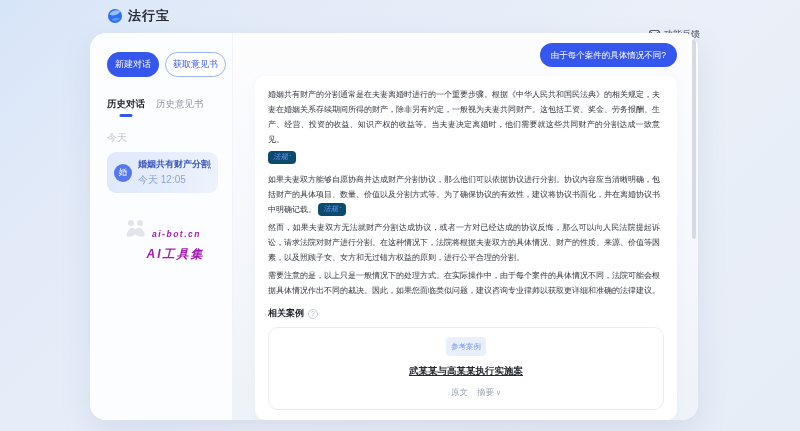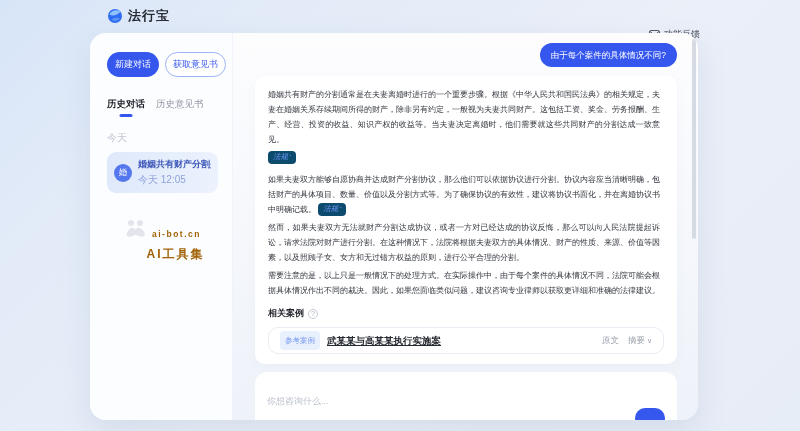--- a/index.html
+++ b/index.html
@@ -37,21 +37,21 @@
   .group-label{ margin-top:14px; font-size:10px; color:#c0c5d0; }
   .history-item{ margin-top:7px; display:flex; align-items:center; gap:6px;
     background:linear-gradient(90deg,#dfe9fb,#ecf2fd); border-radius:9px;
     padding:6px 7px; cursor:pointer; }
   .hist-avatar{ width:18px; height:18px; flex:0 0 18px; border-radius:50%; background:#5577ee;
     color:#fff; font-size:8.5px; display:flex; align-items:center; justify-content:center; }
   .hist-texts{ overflow:hidden; }
   .hist-title{ font-size:9px; font-weight:bold; color:#3b55b8; white-space:nowrap; overflow:hidden; }
   .hist-time{ font-size:10px; color:#8fa3dd; margin-top:2px; }
   .watermark{ margin-top:26px; display:flex; flex-direction:column; align-items:center;
-    color:#a16207; user-select:none; }
+    color:#a21caf; user-select:none;font-style:italic; }
   .wm-row{ display:flex; align-items:flex-end; gap:4px; }
   .wm-site{ font-size:8.5px; font-weight:bold; letter-spacing:1.5px; }
   .wm-name{ font-size:12px; font-weight:bold; letter-spacing:2px; margin-top:7px; margin-left:26px; }
   
   .chat{ flex:1; position:relative; padding:10px 21px 0 22px;
     background:linear-gradient(180deg,#fdfdfe 0%,#f6f8fc 45%,#eef2f9 100%); }
   .bubble-row{ display:flex; justify-content:flex-end; }
   .user-bubble{ background:#3657ee; color:#fff; font-size:8.5px; line-height:12px;
     padding:6px 11px; border-radius:12px; max-width:320px; }
   .answer-card{ margin-top:9px; background:#fff; border-radius:10px;
@@ -61,21 +61,21 @@
   .law-badge{ display:inline-flex; align-items:center; background:#0c4a6e; color:#6b93f2;
     font-size:7.5px; border-radius:4px; padding:1.5px 5px; cursor:pointer; line-height:10px; vertical-align:1px;font-style:italic; }
   .law-badge sup{ font-size:6px; margin-left:1px; line-height:6px; }
   .badge-row{ margin:2px 0 7px 0; }
   .related-heading{ margin-top:9px; display:flex; align-items:center; gap:4px;
     font-size:9px; font-weight:bold; color:#23262d; line-height:13px; }
   .info-icon{ width:10px; height:10px; border:1px solid #c6ccd6; border-radius:50%;
     color:#aab0bc; font-size:7px; font-weight:normal; display:inline-flex;
     align-items:center; justify-content:center; cursor:pointer; }
   .case-card{ margin-top:7px; border:1px solid #e9ecf3; border-radius:10px;
-    padding:3px 11px; display:flex; align-items:center; gap:7px; background:#fff; }
+    padding:9px 11px; display:flex; align-items:center; gap:7px; background:#fff;flex-direction:column; }
   .case-badge{ background:#e8effd; color:#7b9cf2; font-size:7.5px; border-radius:4px;
     padding:2px 5px; white-space:nowrap; }
   .case-title{ font-size:9.5px; font-weight:bold; color:#262a31; flex:1;
     white-space:nowrap; overflow:hidden;text-decoration:underline; }
   .case-actions{ display:flex; align-items:center; gap:9px; font-size:8.5px; color:#9aa0ac;margin-left:20px; }
   .case-actions .act{ cursor:pointer; display:flex; align-items:center; gap:2px; }
   .chev{ font-size:7px; }
   
   .composer{ margin-top:8px; background:#fff; border-radius:12px; height:62px;
     padding:8px 12px 6px 12px; display:flex; flex-direction:column; }

